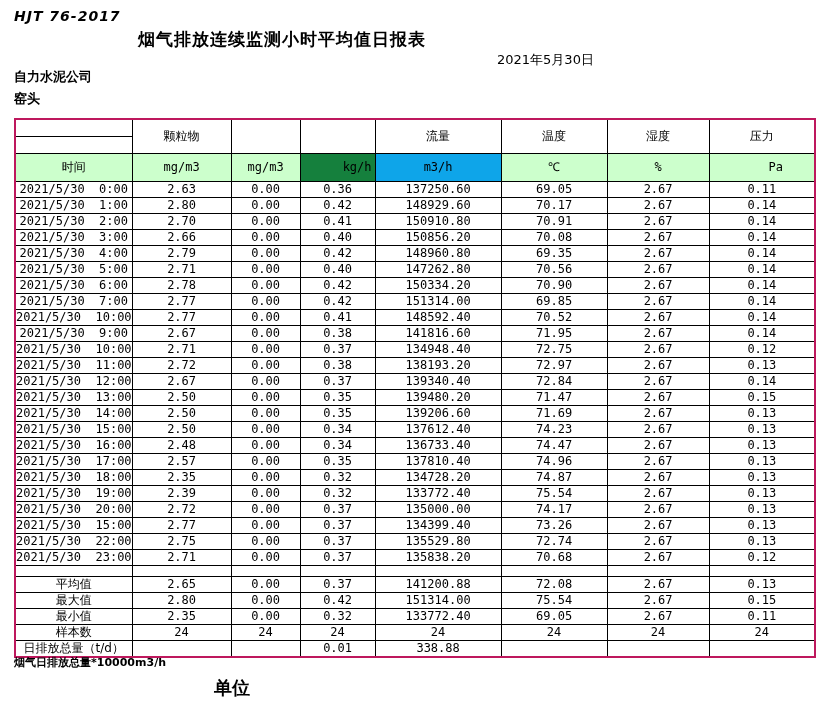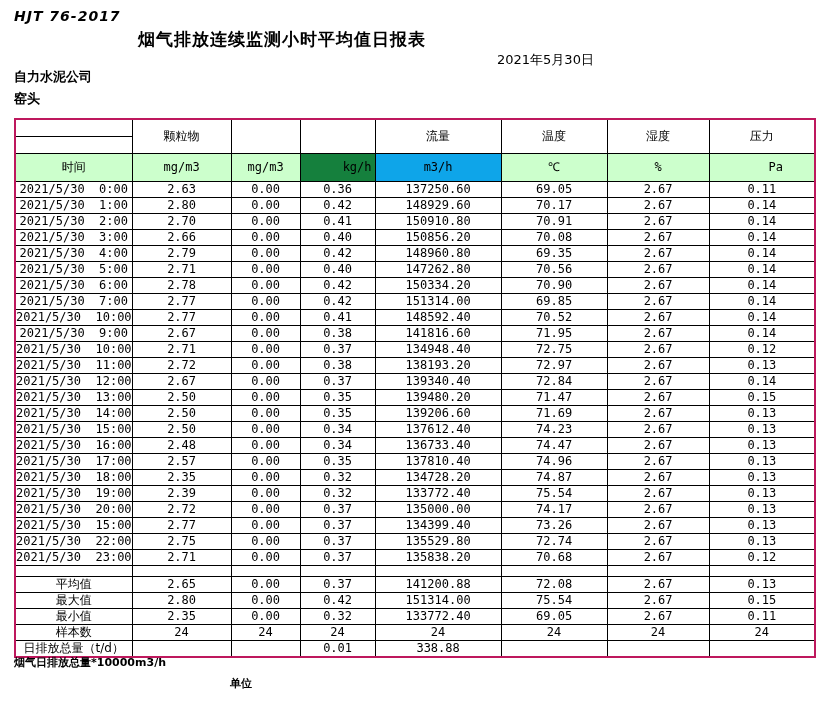--- a/index.html
+++ b/index.html
@@ -18,21 +18,21 @@
                  padding:0; height:16px; line-height:15px; font-weight:normal; overflow:hidden; white-space:pre; }
   table.report { border:2px solid #be185d; }
   tr.group-row td { height:17px; }
   tr.units-row td { height:28px; }
   tr.spacer-row td { height:11px; }
   td.lbl-left { text-align:left; }
   .chinese { font-family:"DejaVu Sans","Liberation Sans",sans-serif; }
 
   .footer-note  { position:absolute; top:655px; left:14px; font-size:11px; font-weight:bold; }
   .footer-line  { position:absolute; top:676px; left:14px; font-size:13px; font-weight:bold; width:400px;margin-top:46px; }
-  .footer-unit  { position:absolute; top:676px; left:230px; font-size:11px; font-weight:bold; }
+  .footer-unit  { position:absolute; top:676px; left:214px; font-size:18px; font-weight:bold; }
 </style>
 </head>
 <body>
 
 <div class="standard chinese">HJT  76-2017</div>
 <div class="title">烟气排放连续监测小时平均值日报表</div>
 <div class="report-date">2021年5月30日</div>
 <div class="company">自力水泥公司</div>
 <div class="station">窑头</div>
 

